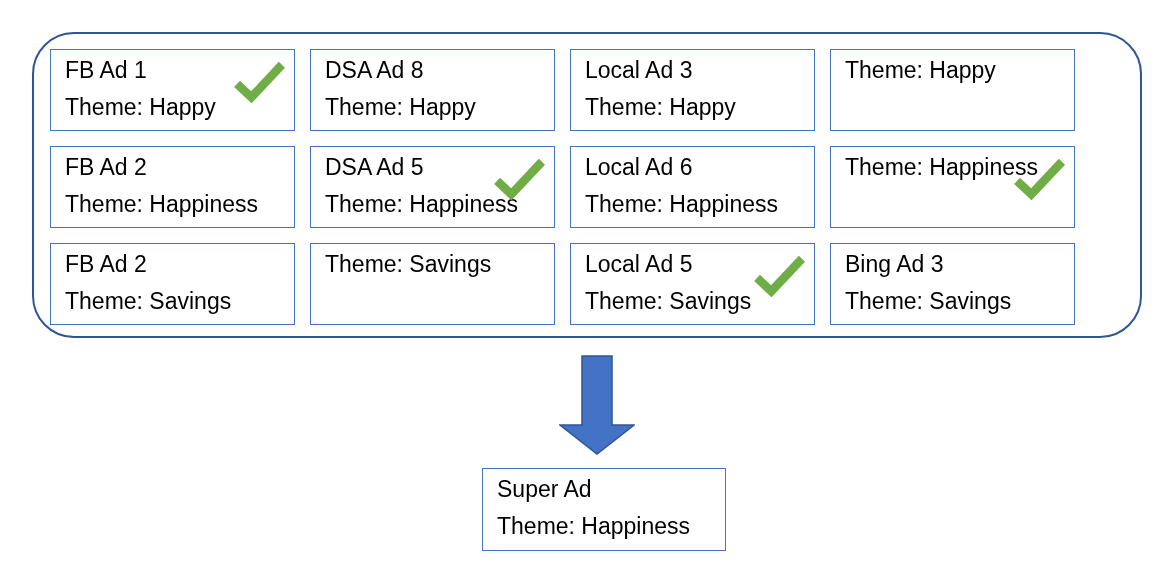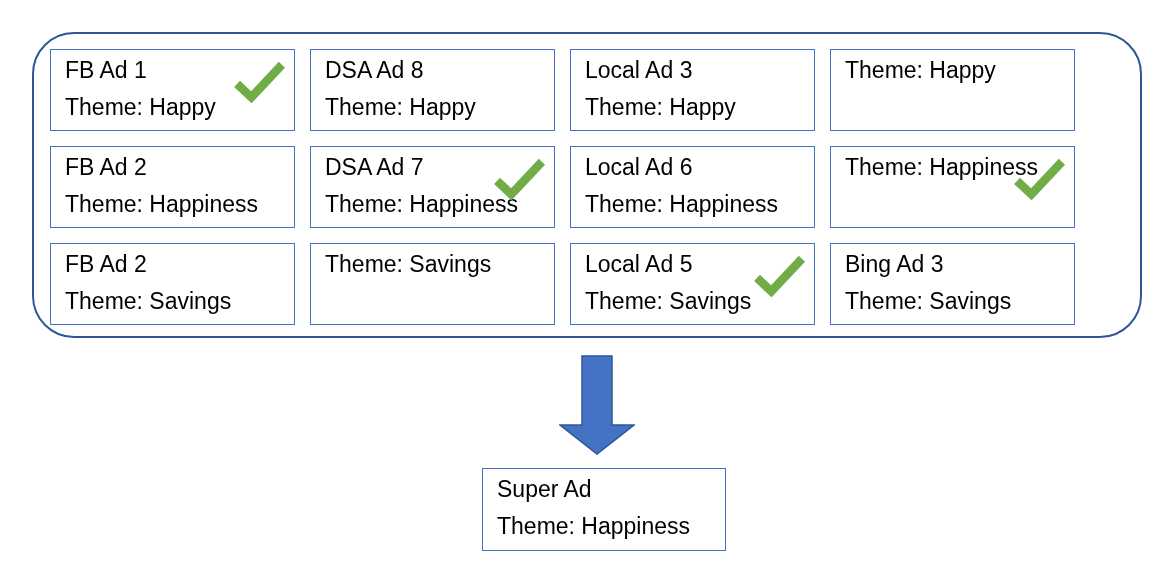--- a/index.html
+++ b/index.html
@@ -107,21 +107,21 @@
 
     </div>
 
     <div class="cell">
       <div>FB Ad 2</div>
       <div>Theme: Happiness</div>
 
     </div>
 
     <div class="cell">
-      <div>DSA Ad 7</div>
+      <div>DSA Ad 5</div>
       <div>Theme: Happiness</div>
       <svg class="check" viewBox="0 0 56 44">
           <polyline points="5,24 20,38 52,4"></polyline>
         </svg>
     </div>
 
     <div class="cell">
       <div>Local Ad 6</div>
       <div>Theme: Happiness</div>
 

